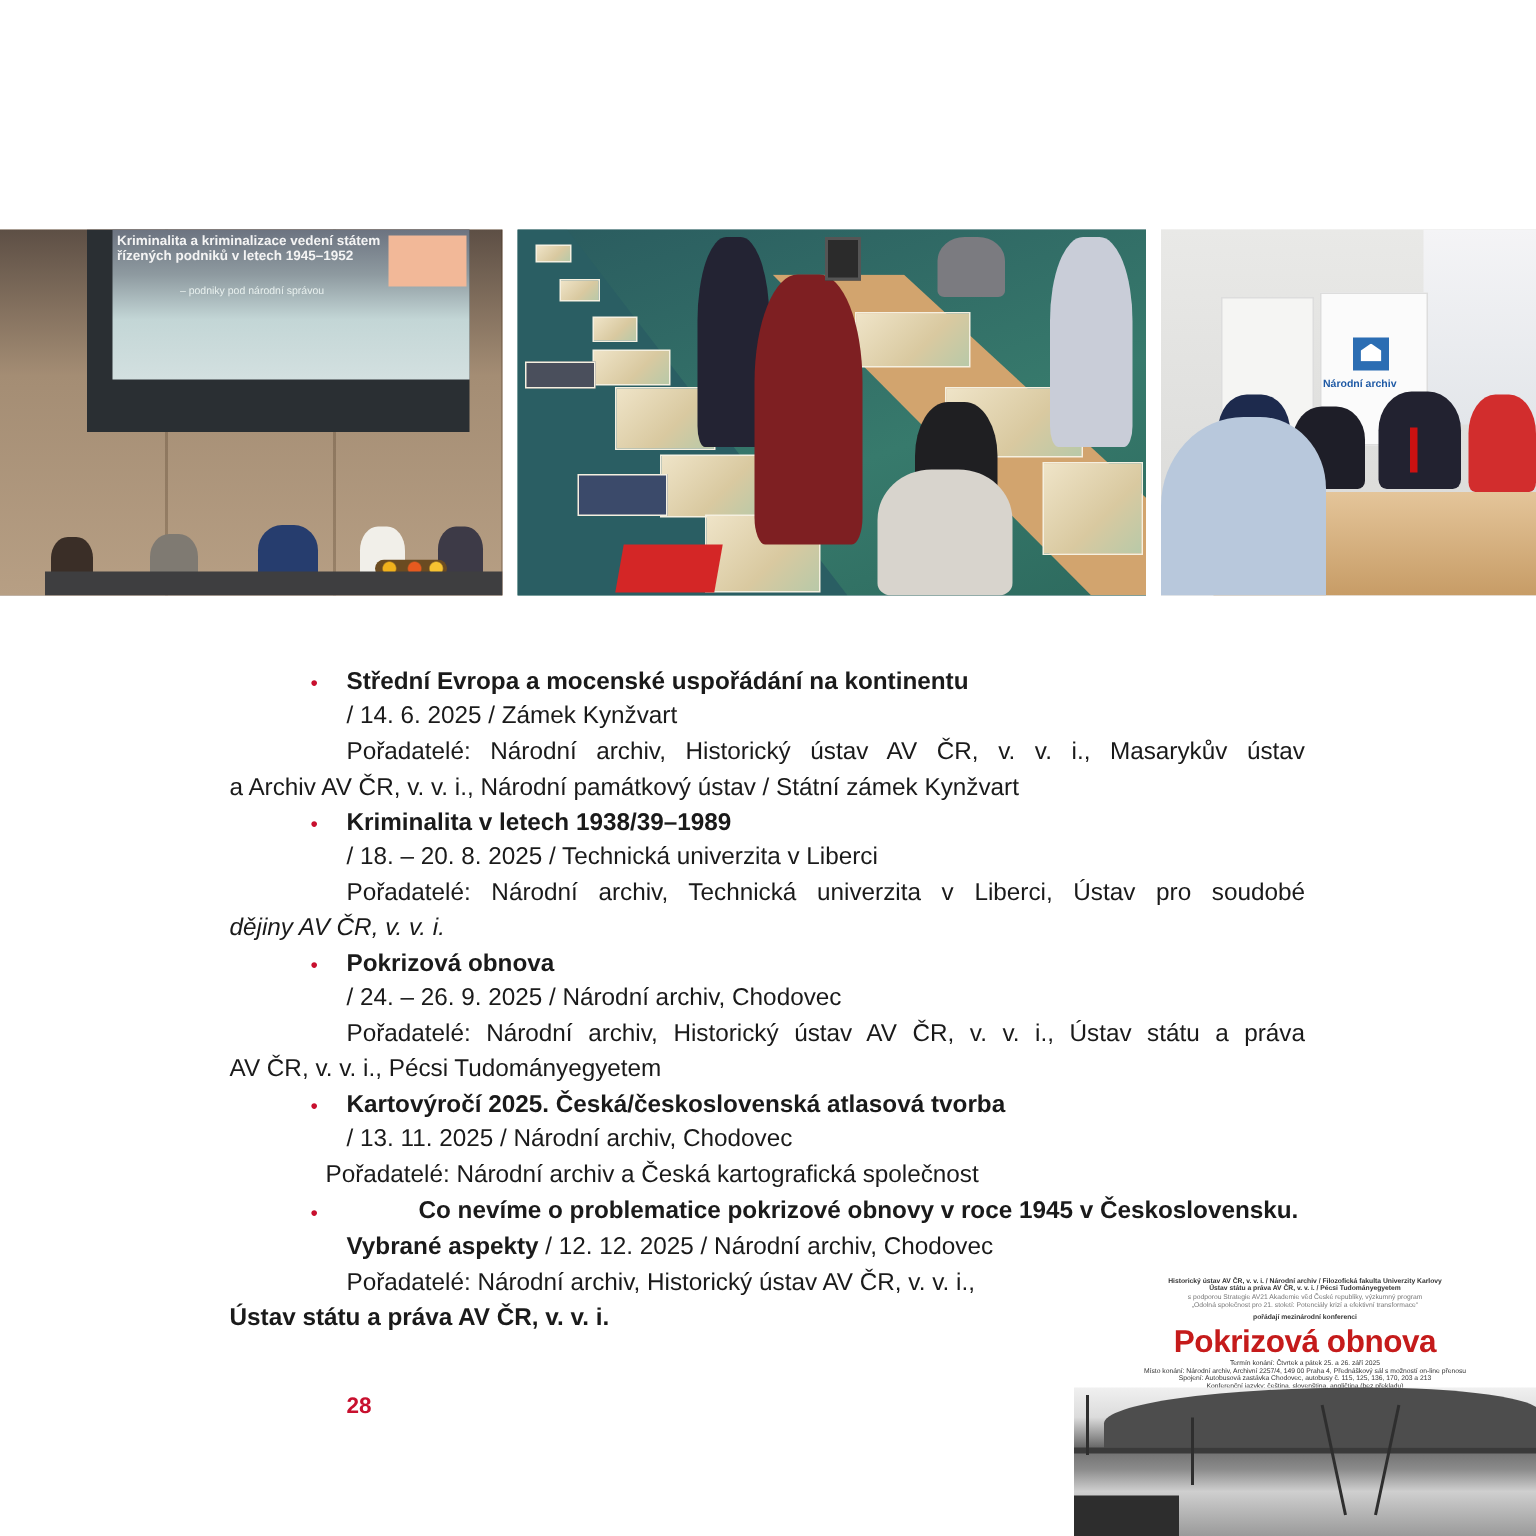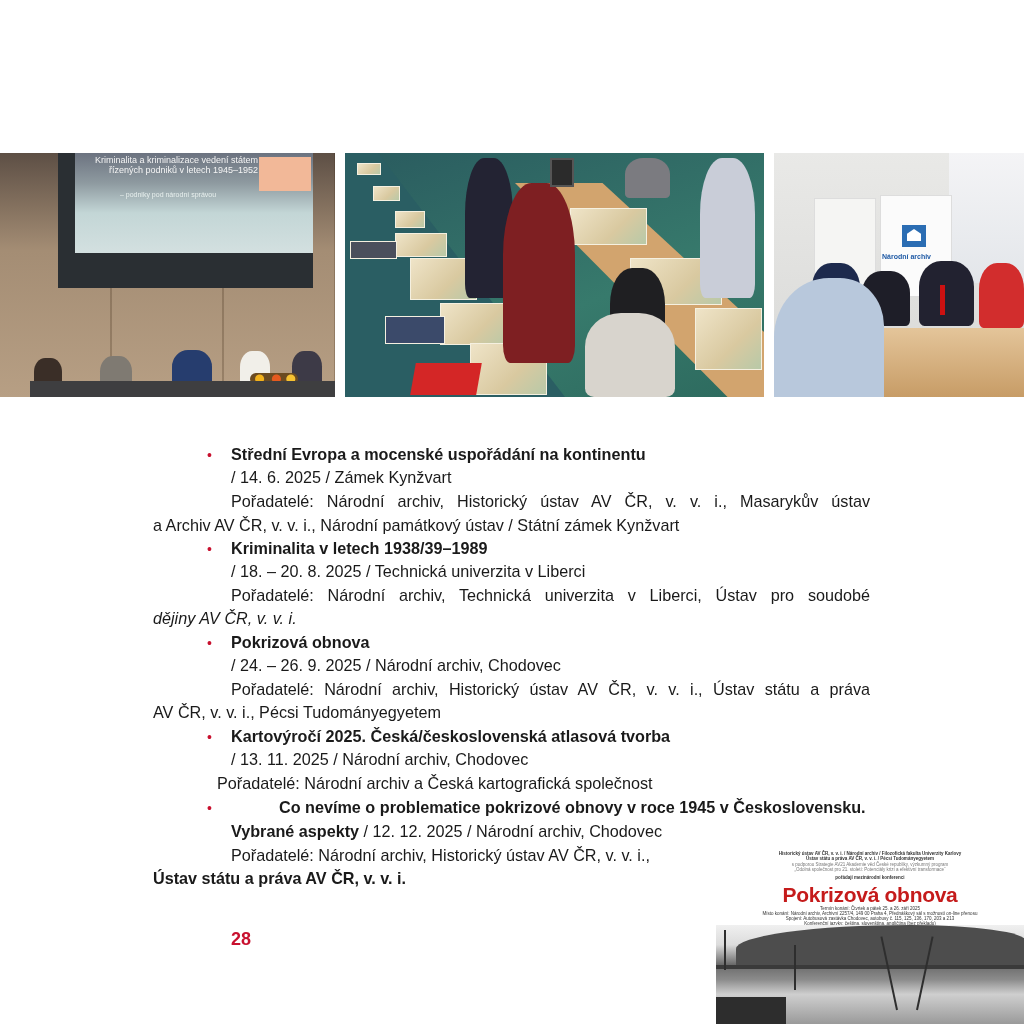--- a/index.html
+++ b/index.html
@@ -12,21 +12,21 @@
 
   
   .p1-wall { position:absolute; inset:0; background:
       repeating-linear-gradient(90deg, transparent 0 110px, rgba(60,40,20,.25) 110px 112px),
       linear-gradient(180deg,#5d4f45 0%, #a48d74 40%, #b79f84 100%); }
   .p1-board { position:absolute; left:58px; top:0; width:255px; height:135px; background:#2a2f33; }
   .p1-screen { position:absolute; left:75px; top:0; width:238px; height:100px;
       background:linear-gradient(180deg,#6c7380 0%, #8e9aa0 30%, #c3d6d6 60%, #d3e0e0 100%); }
   .p1-orange { position:absolute; left:259px; top:4px; width:52px; height:34px; background:#f2b898; }
   .p1-title { position:absolute; left:78px; top:2px; width:180px; font-size:9px; line-height:10px;
-      color:#f4f4f4; text-align:right; font-weight:normal; }
+      color:#f4f4f4; text-align:left; font-weight:bold; }
   .p1-sub { position:absolute; left:78px; top:38px; width:180px; font-size:7px; color:#e8f0ee; text-align:center; }
   .p1-table { position:absolute; left:30px; top:228px; width:305px; height:16px; background:#3e3e40; }
   .person { position:absolute; border-radius:40% 40% 10% 10%; }
   .flowers { position:absolute; left:250px; top:220px; width:48px; height:12px; border-radius:6px;
       background:radial-gradient(circle at 20% 50%, #f2b21c 0 4px, transparent 5px),
                  radial-gradient(circle at 55% 50%, #e65a1f 0 4px, transparent 5px),
                  radial-gradient(circle at 85% 50%, #f6c231 0 4px, transparent 5px), #6b4b21; }
 
   
   .p2-carpet { position:absolute; inset:0; background:linear-gradient(160deg,#2a5b5f 0%, #377a6c 60%, #2d6a5e 100%); }
@@ -49,21 +49,21 @@
   .p3-desk { position:absolute; left:35px; top:175px; width:215px; height:69px; background:linear-gradient(180deg,#e4c59a,#c79c66); }
 
   
   .entry { position:absolute; left:0; width:1024px; font-size:16.2px; line-height:23.5px; }
   .line { position:absolute; white-space:nowrap; }
   .bullet { position:absolute; left:207px; color:#c8102e; font-size:14px; }
   .t-bold { font-weight:bold; }
   .t-italic { }
   .just { text-align:justify; text-align-last:justify; white-space:normal; }
 
-  .page-num { position:absolute; left:231px; top:929px; font-size:18px; font-weight:bold; color:#c8102e; }
+  .page-num { position:absolute; left:231px; top:929px; font-size:15px; font-weight:bold; color:#c8102e; }
 
   
   #poster { position:absolute; left:716px; top:843px; width:308px; height:181px; background:#fff; overflow:hidden; }
   .pp-small { position:absolute; left:0; width:308px; text-align:center; font-size:4.5px; line-height:5.5px; color:#333; }
   .pp-title { position:absolute; left:0; width:308px; top:40px; text-align:center; font-size:21px; font-weight:bold; color:#c51b1b; letter-spacing:-0.3px; }
   .pp-photo { position:absolute; left:0; top:82px; width:308px; height:99px;
       background:linear-gradient(180deg,#f0f0f0 0%, #dcdcdc 20%, #6a6a6a 40%, #8b8b8b 55%, #cfcfcf 70%, #9a9a9a 100%); }
   .pp-hill { position:absolute; left:20px; top:0px; width:290px; height:40px; background:#4d4d4d; border-radius:60% 40% 0 0; }
   .pp-bridge { position:absolute; left:0; top:40px; width:308px; height:4px; background:#3a3a3a; }
   .pp-crane { position:absolute; width:2px; background:#2e2e2e; transform-origin:bottom; }

